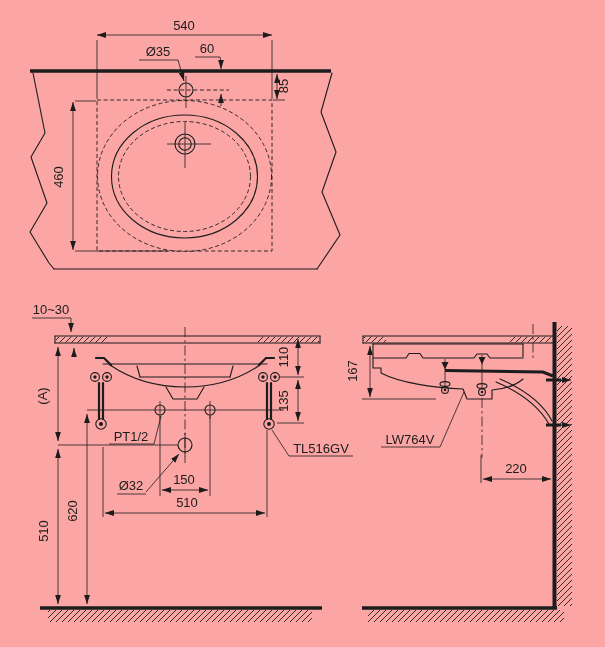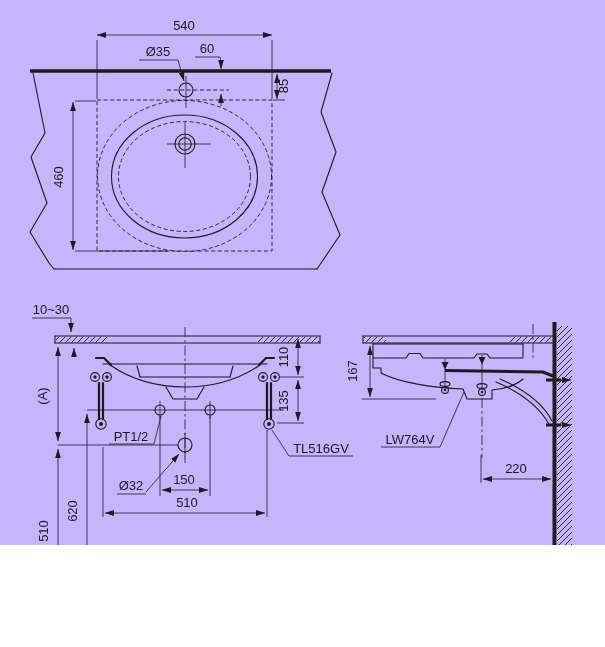--- a/index.html
+++ b/index.html
@@ -1,16 +1,16 @@
 <!DOCTYPE html>
 <html><head>
 <meta charset="utf-8">
 <style>
   html,body{margin:0;padding:0;background:#ffffff;}
-  .stage{width:605px;height:545px;background:#c4b5fd;position:relative;overflow:hidden;}
+  .stage{width:605px;height:647px;background:#fca5a5;position:relative;overflow:hidden;}
   svg{display:block;}
   .ln{stroke:#1c1c1c;stroke-width:1.1;fill:none;stroke-linecap:round;stroke-linejoin:round;}
   .thin{stroke:#1c1c1c;stroke-width:0.8;fill:none;}
   .thick{stroke:#1c1c1c;stroke-width:3.6;fill:none;stroke-linecap:butt;}
   .dash{stroke:#1c1c1c;stroke-width:0.9;fill:none;stroke-dasharray:4 2.6;}
   .cl{stroke:#1c1c1c;stroke-width:0.8;fill:none;stroke-dasharray:10 3 2.5 3;}
   .dim{stroke:#1c1c1c;stroke-width:0.8;fill:none;}
   .bar{stroke:#1c1c1c;stroke-width:2.2;fill:none;stroke-linecap:round;}
   .fil{fill:#1c1c1c;stroke:none;}
   text{font-family:"Liberation Sans","DejaVu Sans",sans-serif;font-size:13px;fill:#1c1c1c;}

